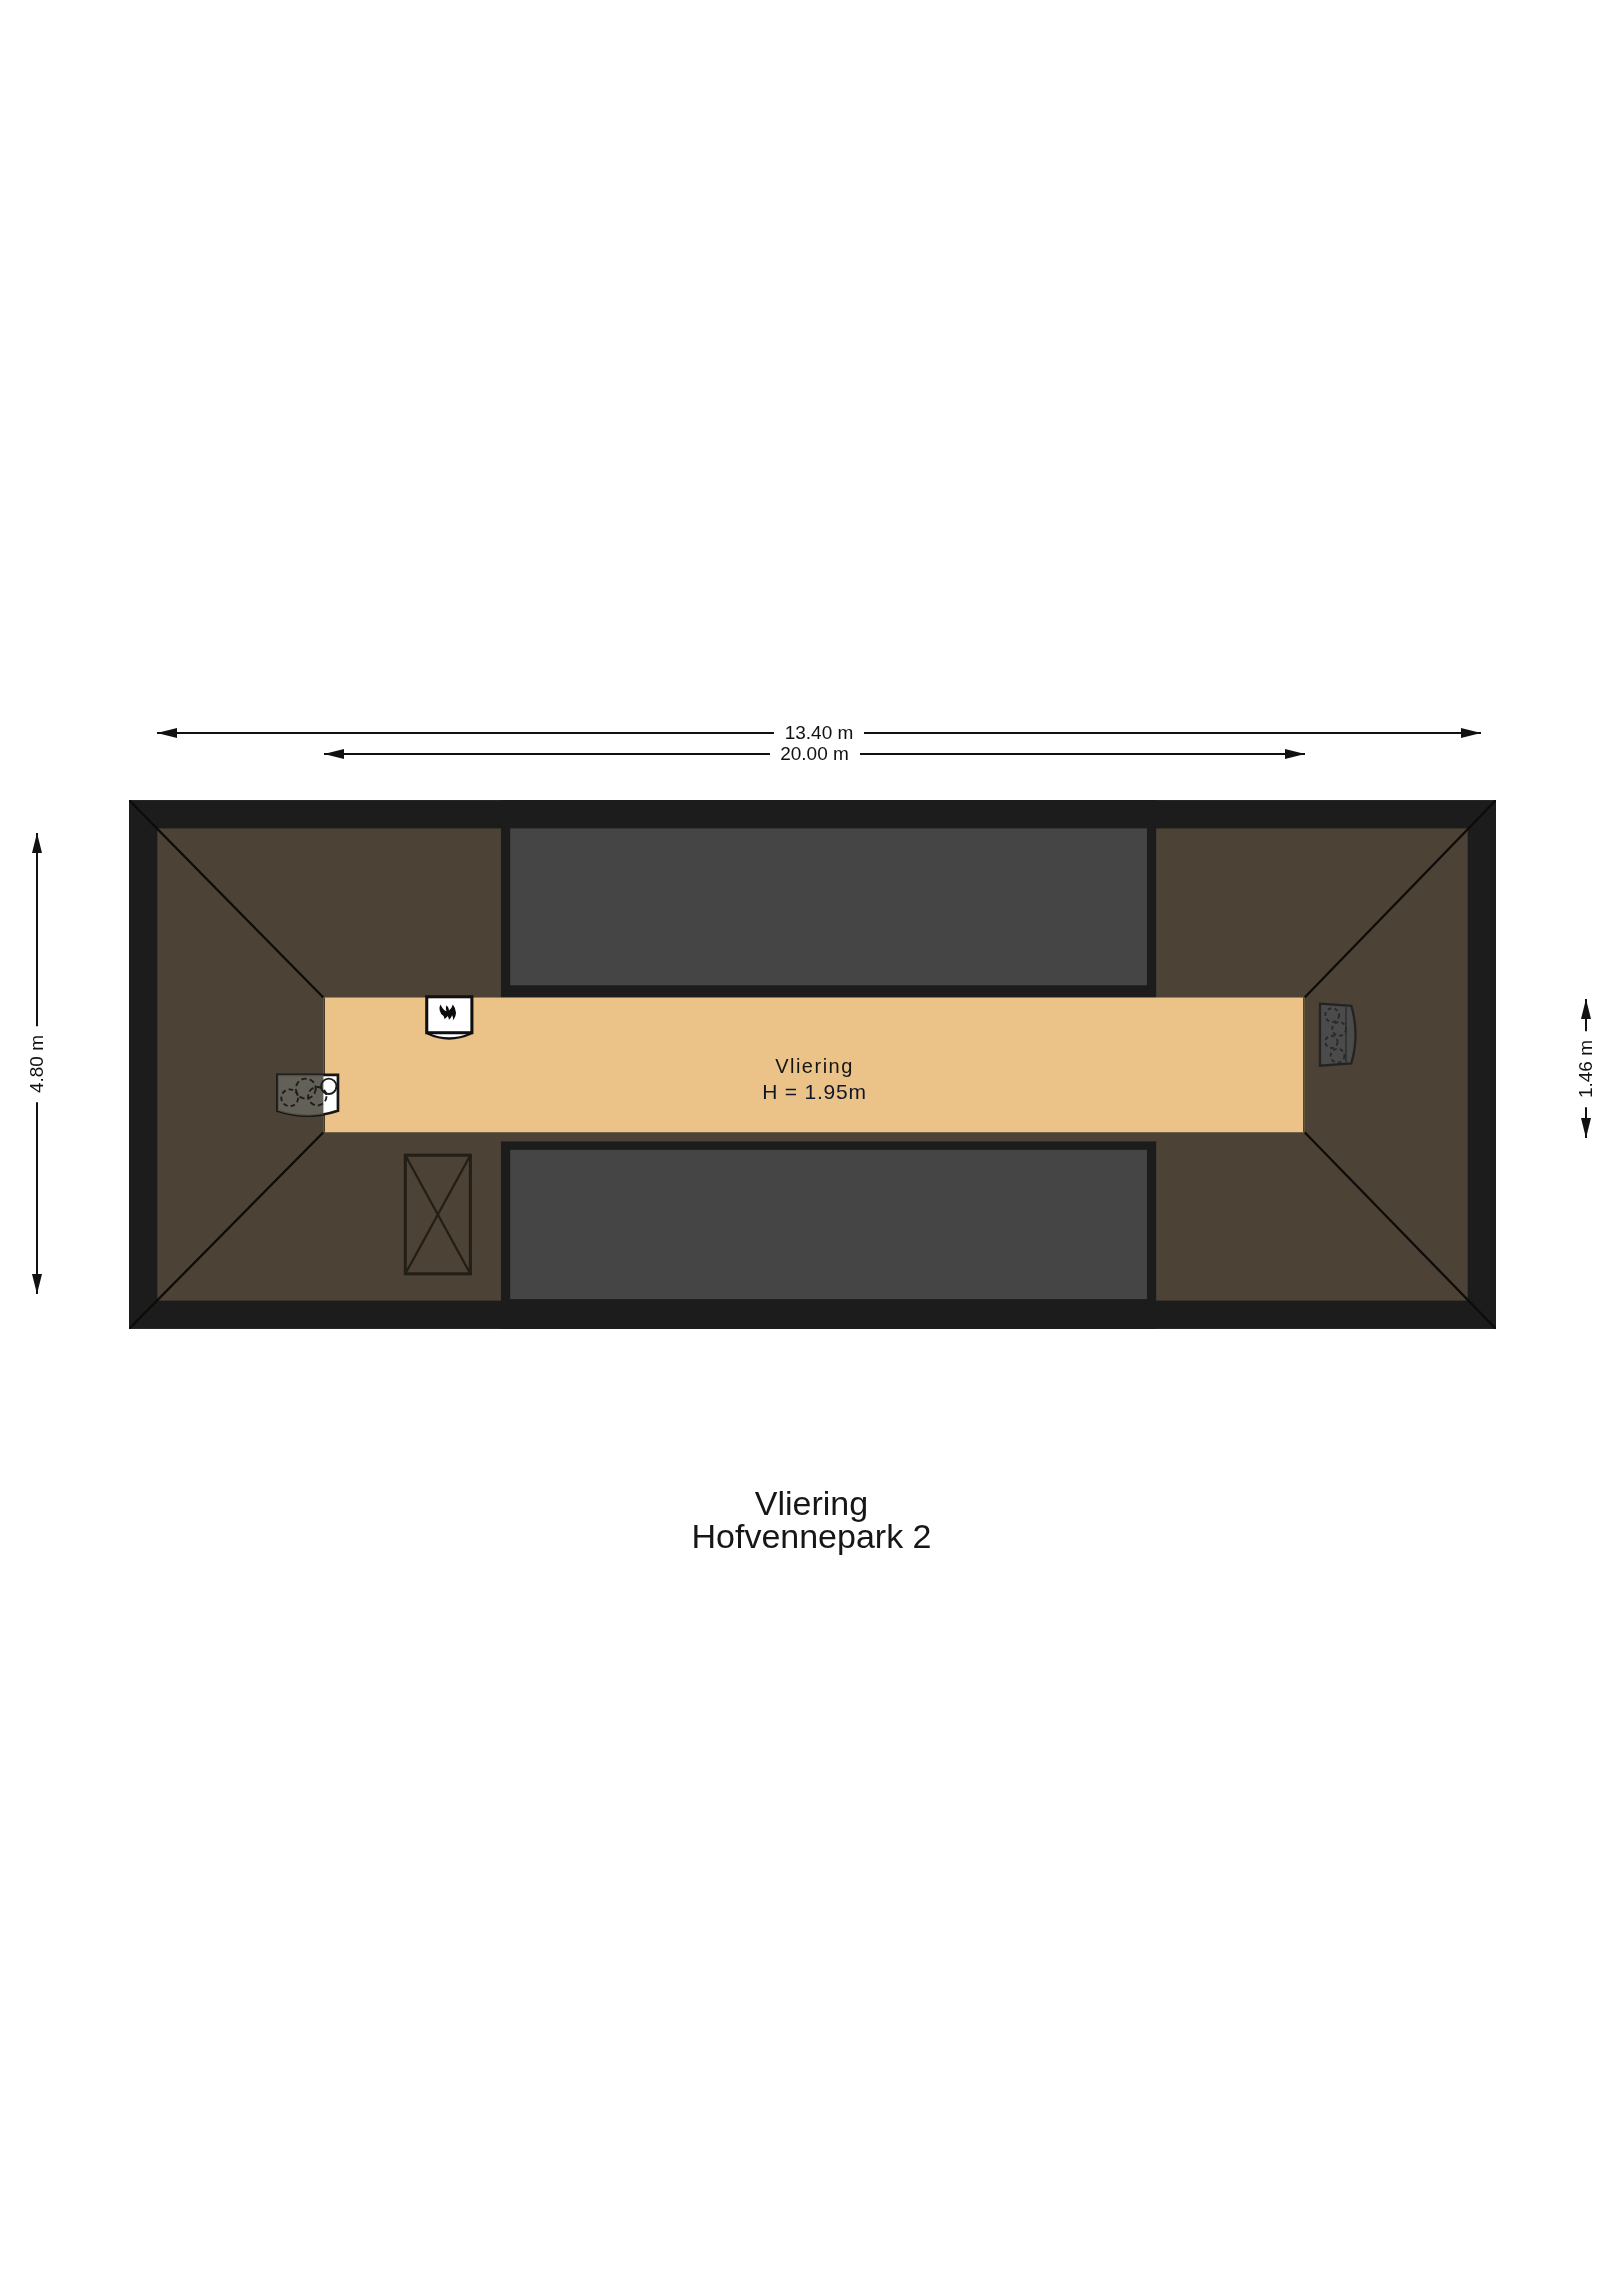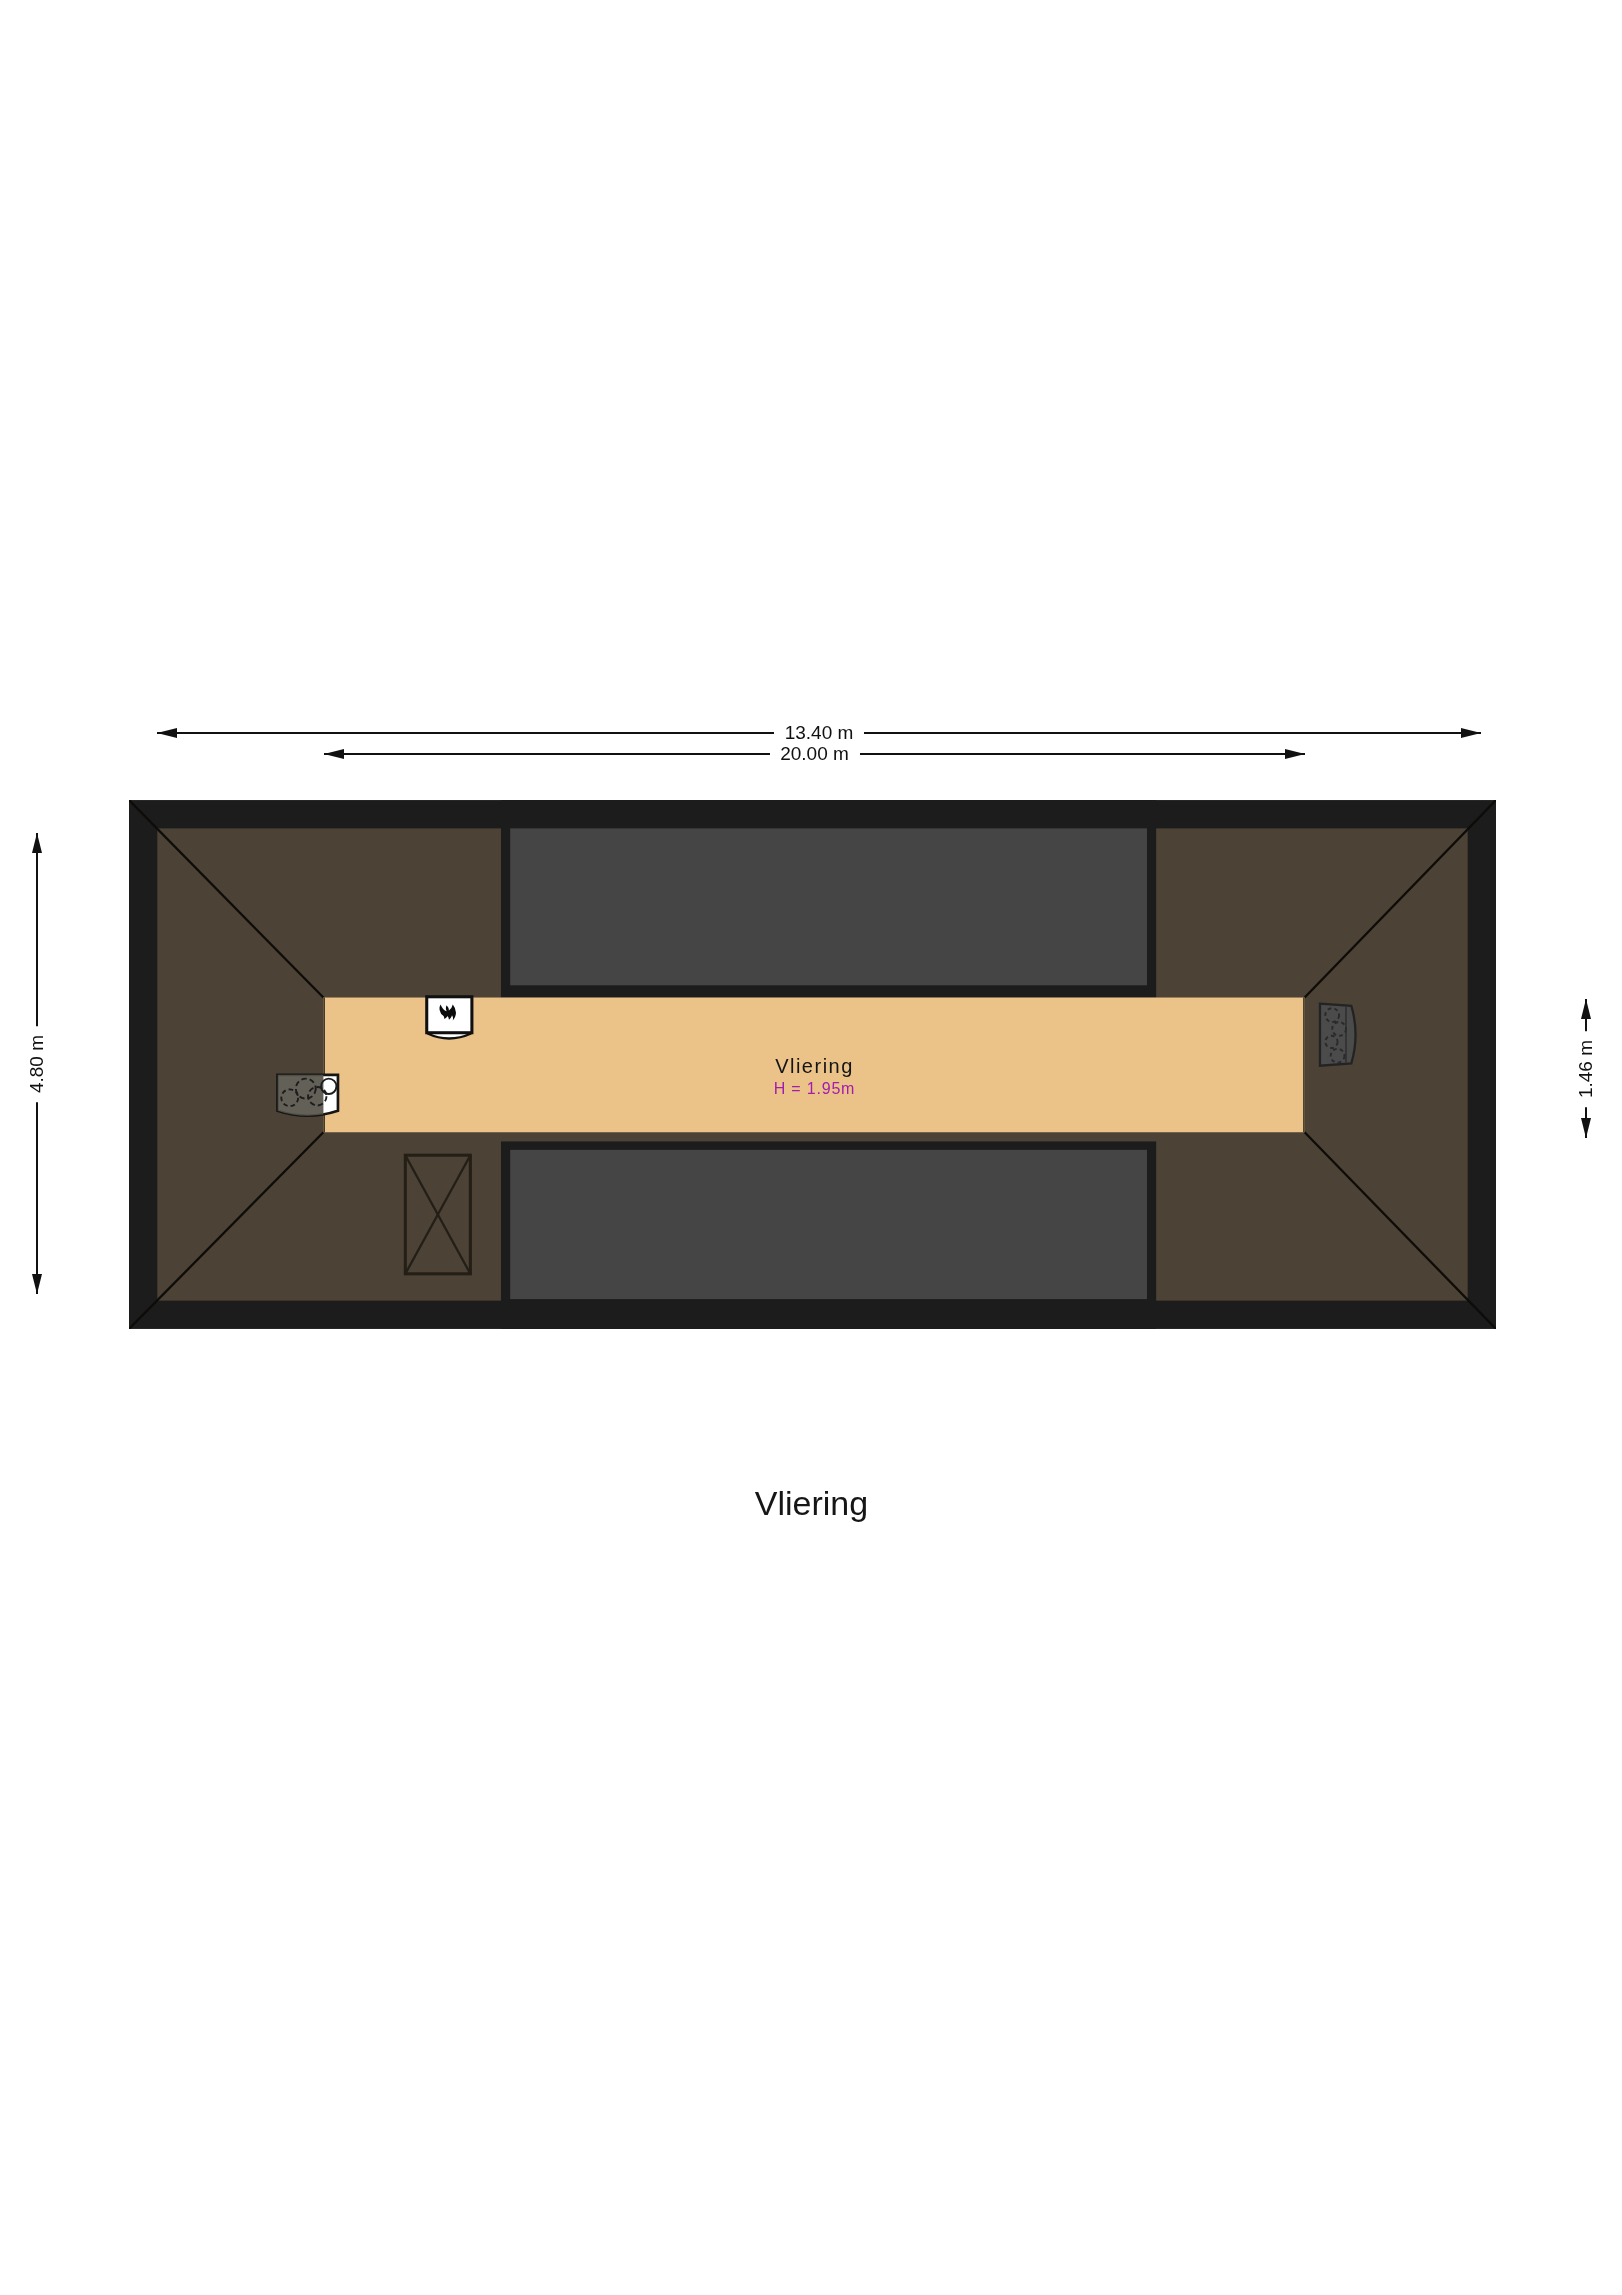--- a/index.html
+++ b/index.html
@@ -22,21 +22,21 @@
   .hip{stroke:#0e0c09;stroke-width:3;}
   .edge{stroke:#3a3325;stroke-width:2;}
   .shaft-line{stroke:#231e16;fill:none;}
   
   .room-label{
     position:absolute;left:324px;top:1055px;width:981px;
     text-align:center;font-size:20px;letter-spacing:1.5px;color:#151515;
   }
   .room-sublabel{
     position:absolute;left:324px;top:1080px;width:981px;
-    text-align:center;font-size:16px;letter-spacing:0.8px;color:#a21caf;
+    text-align:center;font-size:21px;letter-spacing:0.8px;color:#0f172a;
   }
   
   .dim{position:absolute;background:#111;}
   .dim-h{height:2.3px;}
   .dim-v{width:2.3px;}
   .dim .arr{position:absolute;width:0;height:0;}
   .dim-h .arr-l{left:0;top:50%;transform:translateY(-50%);
     border-top:5.4px solid transparent;border-bottom:5.4px solid transparent;border-right:20px solid #111;}
   .dim-h .arr-r{right:0;top:50%;transform:translateY(-50%);
     border-top:5.4px solid transparent;border-bottom:5.4px solid transparent;border-left:20px solid #111;}
@@ -142,16 +142,17 @@
         <circle cx="1579" cy="334" r="9" fill="none" stroke="#2a2a2a" stroke-width="2.5" stroke-dasharray="5 4"></circle>
       </g>
     </svg>
   </div>
 
   <div class="room-label">Vliering</div>
   <div class="room-sublabel">H = 1.95m</div>
 
   <div class="title-block">
     <div>Vliering</div>
+    <div>Hofvennepark 2</div>
   </div>
 
 </div>
 
 
 </body></html>

